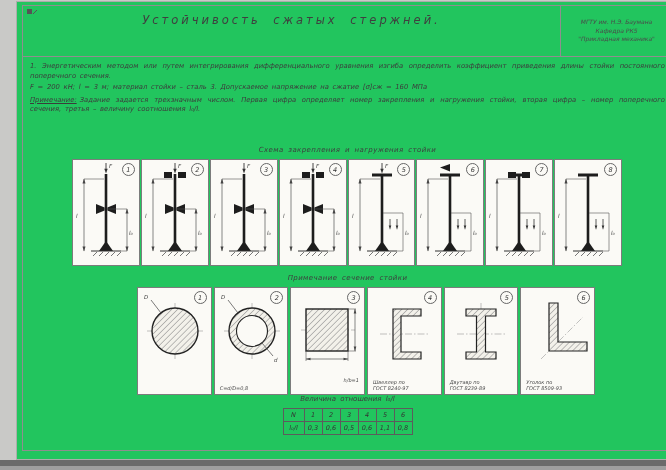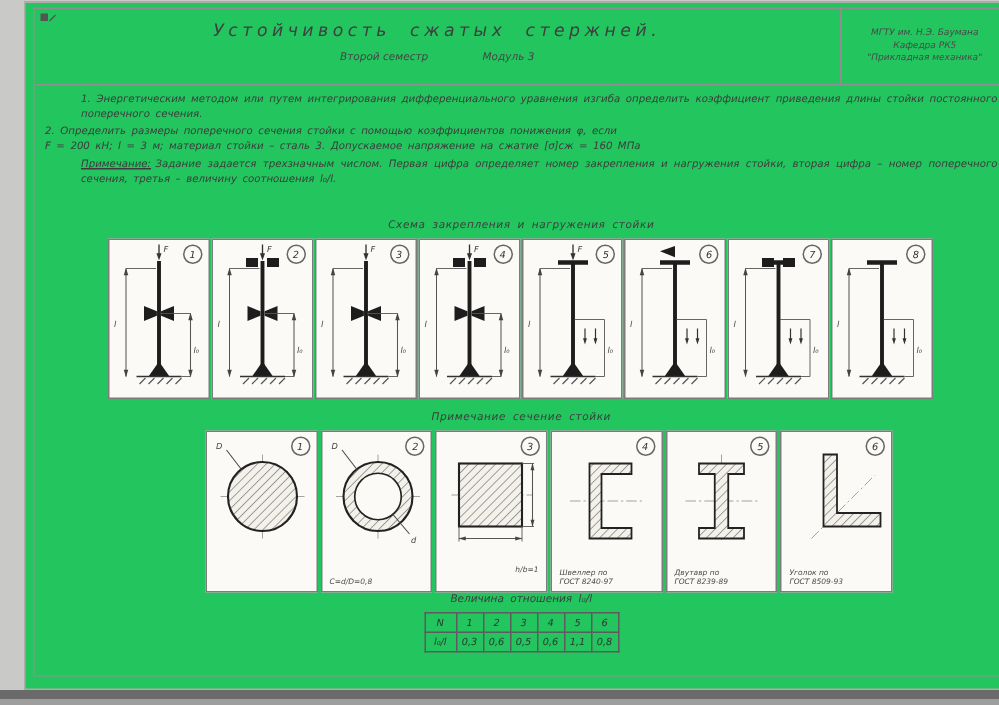--- a/index.html
+++ b/index.html
@@ -14,21 +14,21 @@
   .org{position:absolute;right:0;top:0;width:112px;height:50px;border-left:1px solid #8f8f8f;
        font-size:6px;font-style:italic;color:#4a4a4a;text-align:center;line-height:8.5px;
        display:flex;flex-direction:column;justify-content:center;padding:0 4px;box-sizing:border-box;}
   .titlewrap{position:absolute;left:0;right:112px;top:7px;text-align:center;}
   .title{font-size:11.5px;font-style:italic;letter-spacing:3px;word-spacing:6px;color:#3f3f3f;}
   .subtitle{margin-top:7px;font-size:7px;font-style:italic;color:#454545;}
   .subtitle .sem{margin-right:34px;}
   .corner-mark{position:absolute;left:3px;top:2px;width:12px;height:8px;}
   .tasks{position:absolute;left:7px;right:7px;top:56px;font-size:6.8px;font-style:italic;
          color:#3c3c3c;line-height:9.5px;word-spacing:1.5px;}
-  .tasks .p{text-align:justify;margin-bottom:2px;margin-left:24px;}
+  .tasks .p{text-align:justify;margin-bottom:2px;}
   .tasks .ln{text-align:left;}
   .note-label{text-decoration:underline;margin-right:3px;}
   .sec-heading{position:absolute;left:0;right:0;text-align:center;font-size:7px;
                font-style:italic;color:#3d3d3d;letter-spacing:.4px;word-spacing:2px;}
   .h-schemes{top:140px;}
   .h-sections{top:268px;}
   .grid{position:absolute;display:grid;}
   .grid-schemes{top:153px;left:49px;width:550px;height:107px;
                 grid-template-columns:repeat(8,1fr);gap:1px;}
   .grid-sections{top:281px;left:114px;width:458px;height:108px;
@@ -112,35 +112,30 @@
   <div class="frame">
 
     <svg class="corner-mark" viewBox="0 0 12 8">
       <rect x="1" y="1" width="5" height="5" fill="#555"></rect>
         <line x1="7" y1="6" x2="11" y2="2" stroke="#555" stroke-width="1"></line>
     </svg>
 
     <div class="hdr">
       <div class="titlewrap">
         <div class="title">Устойчивость сжатых стержней.</div>
-        <div class="subtitle">
-          <span class="sem">Второй семестр</span>
-          <span>Модуль  3</span>
-        </div>
       </div>
       <div class="org">
         <div>МГТУ им. Н.Э. Баумана</div>
         <div>Кафедра РК5</div>
         <div>"Прикладная механика"</div>
       </div>
     </div>
 
     <div class="tasks">
       <div class="p">1.  Энергетическим методом или путем интегрирования дифференциального уравнения изгиба определить коэффициент приведения длины стойки постоянного поперечного сечения.</div>
-      <div class="ln">2.  Определить размеры поперечного сечения стойки с помощью коэффициентов понижения φ, если</div>
       <div class="ln">F = 200 кН;  l = 3 м;  материал стойки – сталь 3. Допускаемое напряжение на сжатие [σ]сж = 160 МПа</div>
       <div class="p" style="margin-top:3px">
         <span class="note-label">Примечание:</span><span>Задание задается трехзначным числом. Первая цифра определяет номер закрепления и нагружения стойки, вторая цифра – номер поперечного сечения, третья – величину соотношения l₀/l.</span>
       </div>
     </div>
 
     <div class="sec-heading h-schemes">Схема закрепления и нагружения стойки</div>
 
     <div class="grid grid-schemes">
 

